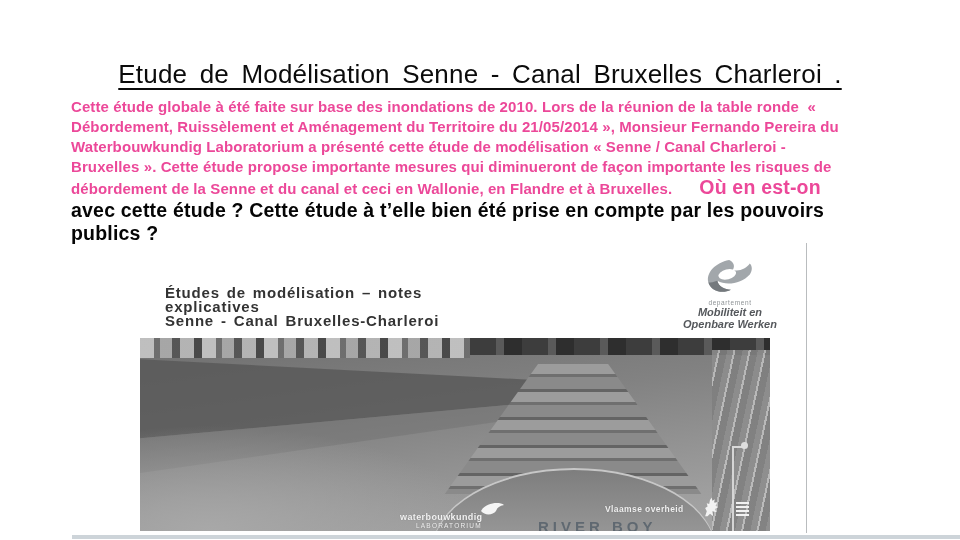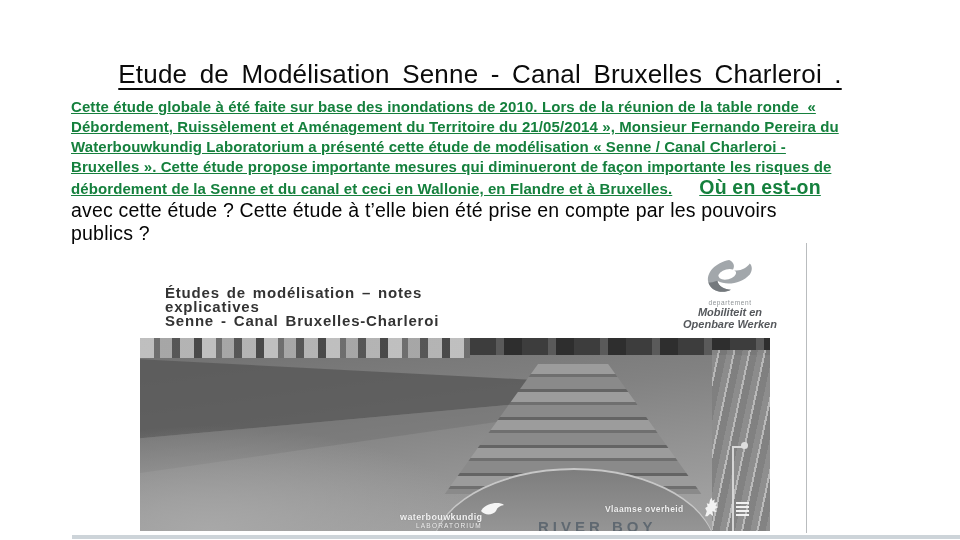--- a/index.html
+++ b/index.html
@@ -10,25 +10,25 @@
   
   .doc-title{
     position:absolute;left:0;right:0;top:49px;text-align:center;
     font-size:26px;font-weight:400;letter-spacing:0.2px;word-spacing:5px;color:#0b0b0b;
     text-decoration:underline;text-decoration-thickness:2px;text-underline-offset:5px;margin-top:10px;
   }
   
   .para{position:absolute;left:71px;top:97px;width:860px;}
   .pline{
     white-space:pre;font-size:15px;font-weight:700;line-height:20px;
-    letter-spacing:0.1px;color:#15803d;text-decoration:underline;
+    letter-spacing:0.1px;color:#ec4899;
   }
   .q-inline{font-size:19.5px;font-weight:700;margin-left:27px;letter-spacing:0.2px;}
   .pline-big{
-    white-space:pre;font-size:19.5px;font-weight:400;line-height:23px;
+    white-space:pre;font-size:19.5px;font-weight:700;line-height:23px;
     letter-spacing:0.2px;color:#050505;
   }
   
   .scan{position:absolute;left:130px;top:255px;width:678px;height:283px;background:#ffffff;}
   .scan-edge-right{position:absolute;left:676px;top:-12px;width:1px;height:290px;background:#b9bcbe;}
   .slide-title{
     position:absolute;left:35px;top:31px;
     font-size:15px;font-weight:700;line-height:14px;letter-spacing:0.8px;word-spacing:2px;
     color:#333333;
   }

